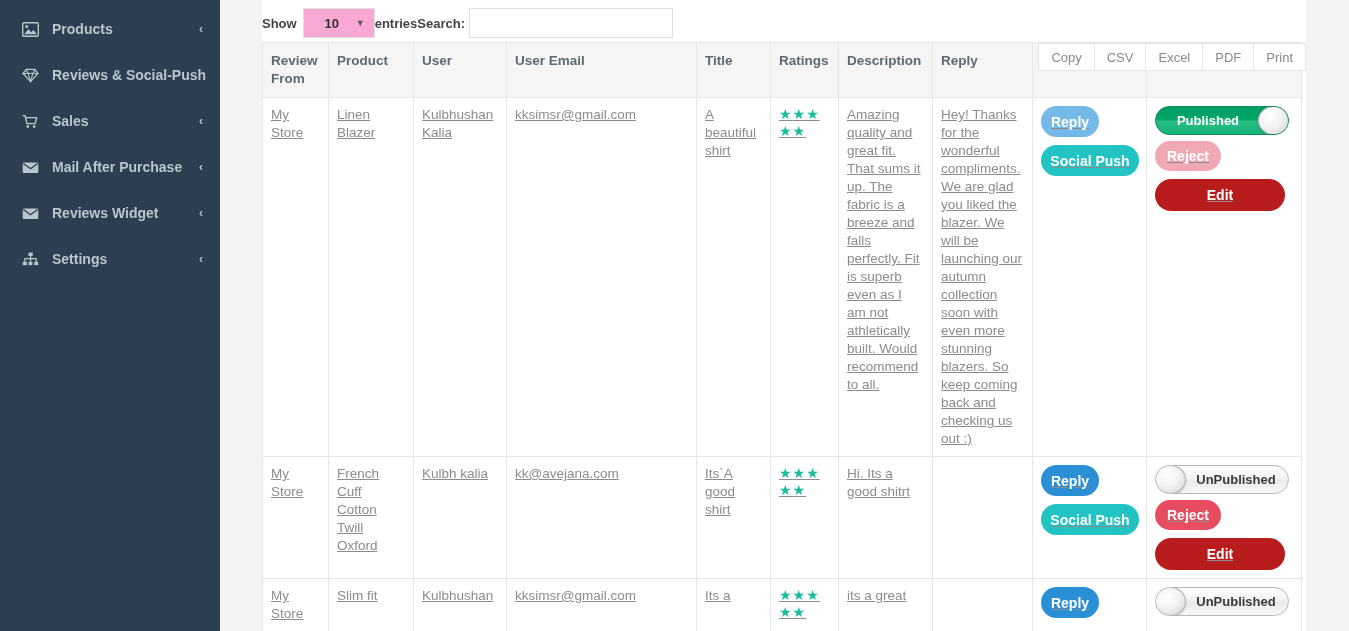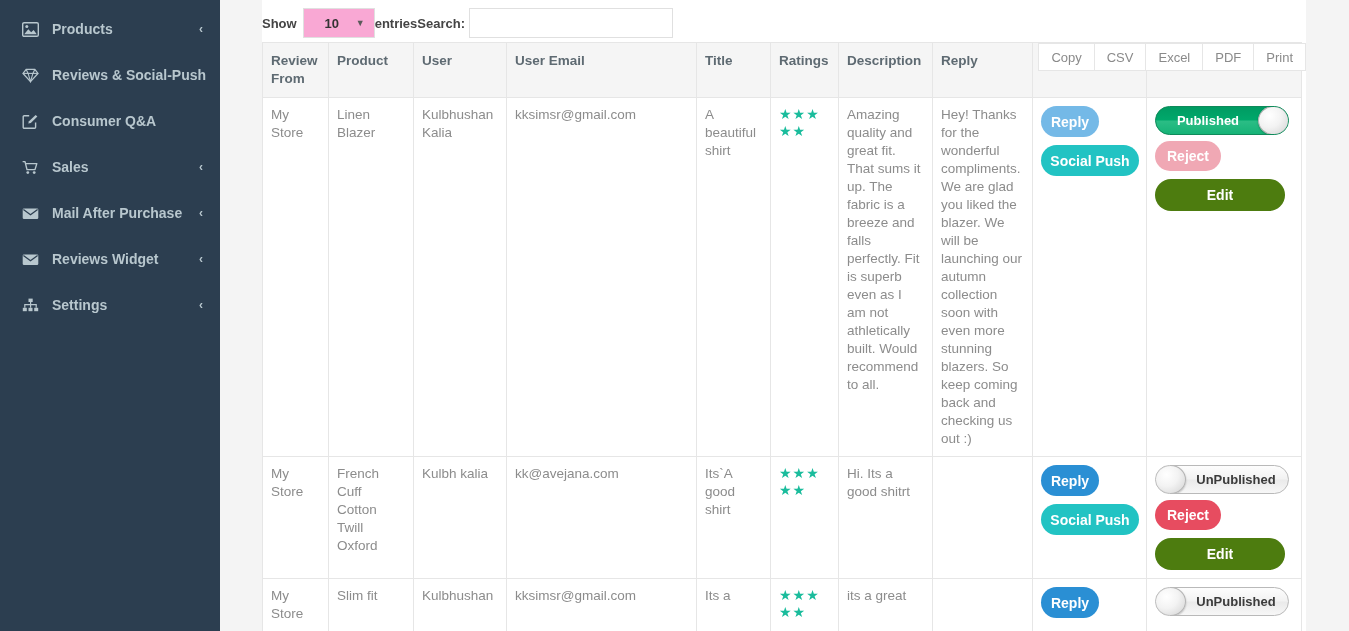--- a/index.html
+++ b/index.html
@@ -141,20 +141,21 @@
     line-height: 18px;
   }
   table.reviews td {
     border:1px solid #e6e6e6;
     vertical-align: top;
     padding: 8px 8px;
     line-height: 18px;
     color:#8c8c8c;
     word-wrap: break-word;
     overflow-wrap: break-word;
+    text-decoration: underline;
   }
 
   
   col.c-from   { width: 66px; }
   col.c-prod   { width: 85px; }
   col.c-user   { width: 93px; }
   col.c-email  { width: 190px; }
   col.c-title  { width: 74px; }
   col.c-rate   { width: 68px; }
   col.c-desc   { width: 94px; }
@@ -189,21 +190,21 @@
     background:#22c3c3;
   }
   .btn-reject {
     width: 66px; height: 30px;
     background:#e74c60;
     margin: 6px 0 8px 0;
   }
   .btn-reject.faded { background:#f0a8b4; }
   .btn-edit {
     width: 130px; height: 32px;
-    background:#4d7c0f;
+    background:#b91c1c;
   }
 
   
   .toggle {
     position: relative;
     width: 134px; height: 29px;
     border-radius: 16px;
     border: 1px solid #b9b9b9;
     overflow: hidden;
     cursor:pointer;
@@ -261,30 +262,20 @@
         <svg width="17" height="15" viewBox="0 0 17 15">
             <path d="M4.2 1.4 H12.8 L16 5.4 L8.5 13.6 L1 5.4 Z" fill="none" stroke="#b8c7ce" stroke-width="1.3"></path>
             <path d="M1 5.4 H16" stroke="#b8c7ce" stroke-width="1.1"></path>
             <path d="M4.2 1.4 L6.1 5.4 L8.5 13.6 L10.9 5.4 L12.8 1.4" fill="none" stroke="#b8c7ce" stroke-width="1.1"></path>
           </svg>
       </span>
       <span class="nav-label">Reviews &amp; Social-Push</span>
       <span class="nav-caret"></span>
     </div>
 
-    <div class="nav-item">
-      <span class="nav-icon">
-        <svg width="17" height="15" viewBox="0 0 17 15">
-            <path d="M13.6 8.6 V13.2 a1 1 0 0 1 -1 1 H2.2 a1 1 0 0 1 -1 -1 V2.8 a1 1 0 0 1 1 -1 H7.2" fill="none" stroke="#b8c7ce" stroke-width="1.4"></path>
-            <path d="M6.2 9.6 L7.0 7.2 L13.6 0.9 L15.4 2.6 L8.8 8.9 Z" fill="#b8c7ce"></path>
-          </svg>
-      </span>
-      <span class="nav-label">Consumer Q&amp;A</span>
-      <span class="nav-caret"></span>
-    </div>
 
     <div class="nav-item">
       <span class="nav-icon">
         <svg width="17" height="15" viewBox="0 0 17 15">
             <path d="M0.6 1.6 H3.0 L5.0 9.6 H13.0 L14.8 3.6 H3.6" fill="none" stroke="#b8c7ce" stroke-width="1.4" stroke-linejoin="round"></path>
             <circle cx="5.8" cy="12.6" r="1.4" fill="#b8c7ce"></circle>
             <circle cx="12.2" cy="12.6" r="1.4" fill="#b8c7ce"></circle>
           </svg>
       </span>
       <span class="nav-label">Sales</span>

